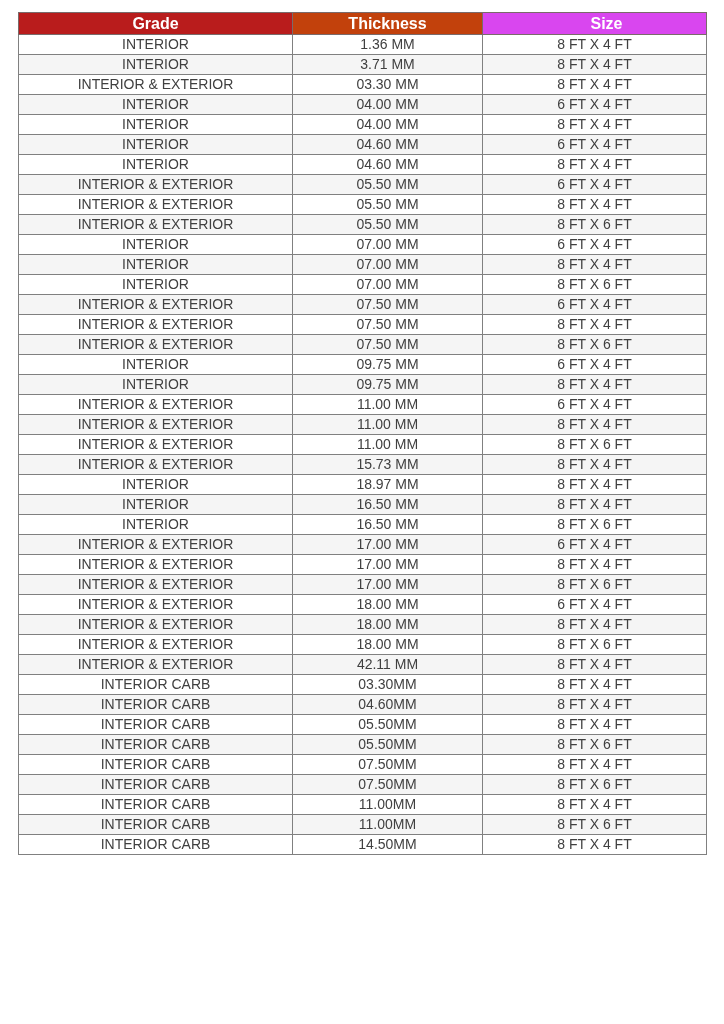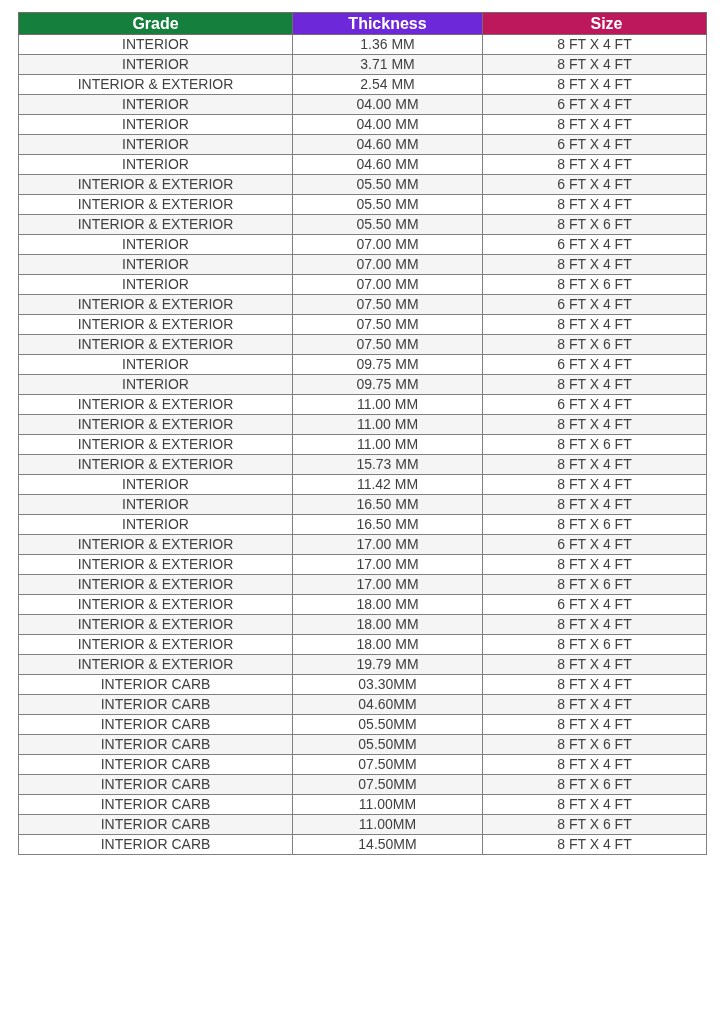--- a/index.html
+++ b/index.html
@@ -29,39 +29,39 @@
 <body>
 
 <table class="tbl">
   <colgroup>
       <col class="c1">
       <col class="c2">
       <col class="c3">
     </colgroup>
   <thead>
     <tr>
-      <th style="background: #15803d;">Grade</th>
-      <th style="background: #6d28d9; margin-top: 10px;">Thickness</th>
-      <th style="background: #be185d; padding-left: 24px;">Size</th>
+      <th style="background: #b91c1c;">Grade</th>
+      <th style="background: #c2410c; margin-top: 10px;">Thickness</th>
+      <th style="background: #d946ef; padding-left: 24px;">Size</th>
     </tr>
   </thead>
   <tbody id="tbody">
       <tr class="norm">
         <td>INTERIOR</td>
         <td>1.36 MM</td>
         <td>8 FT X 4 FT</td>
       </tr>
       <tr class="alt">
         <td>INTERIOR</td>
         <td>3.71 MM</td>
         <td>8 FT X 4 FT</td>
       </tr>
       <tr class="norm">
         <td>INTERIOR &amp; EXTERIOR</td>
-        <td>2.54 MM</td>
+        <td>03.30 MM</td>
         <td>8 FT X 4 FT</td>
       </tr>
       <tr class="alt">
         <td>INTERIOR</td>
         <td>04.00 MM</td>
         <td>6 FT X 4 FT</td>
       </tr>
       <tr class="norm">
         <td>INTERIOR</td>
         <td>04.00 MM</td>
@@ -147,21 +147,21 @@
         <td>11.00 MM</td>
         <td>8 FT X 6 FT</td>
       </tr>
       <tr class="alt">
         <td>INTERIOR &amp; EXTERIOR</td>
         <td>15.73 MM</td>
         <td>8 FT X 4 FT</td>
       </tr>
       <tr class="norm">
         <td>INTERIOR</td>
-        <td>11.42 MM</td>
+        <td>18.97 MM</td>
         <td>8 FT X 4 FT</td>
       </tr>
       <tr class="alt">
         <td>INTERIOR</td>
         <td>16.50 MM</td>
         <td>8 FT X 4 FT</td>
       </tr>
       <tr class="norm">
         <td>INTERIOR</td>
         <td>16.50 MM</td>
@@ -192,21 +192,21 @@
         <td>18.00 MM</td>
         <td>8 FT X 4 FT</td>
       </tr>
       <tr class="norm">
         <td>INTERIOR &amp; EXTERIOR</td>
         <td>18.00 MM</td>
         <td>8 FT X 6 FT</td>
       </tr>
       <tr class="alt">
         <td>INTERIOR &amp; EXTERIOR</td>
-        <td>19.79 MM</td>
+        <td>42.11 MM</td>
         <td>8 FT X 4 FT</td>
       </tr>
       <tr class="norm">
         <td>INTERIOR CARB</td>
         <td>03.30MM</td>
         <td>8 FT X 4 FT</td>
       </tr>
       <tr class="alt">
         <td>INTERIOR CARB</td>
         <td>04.60MM</td>

